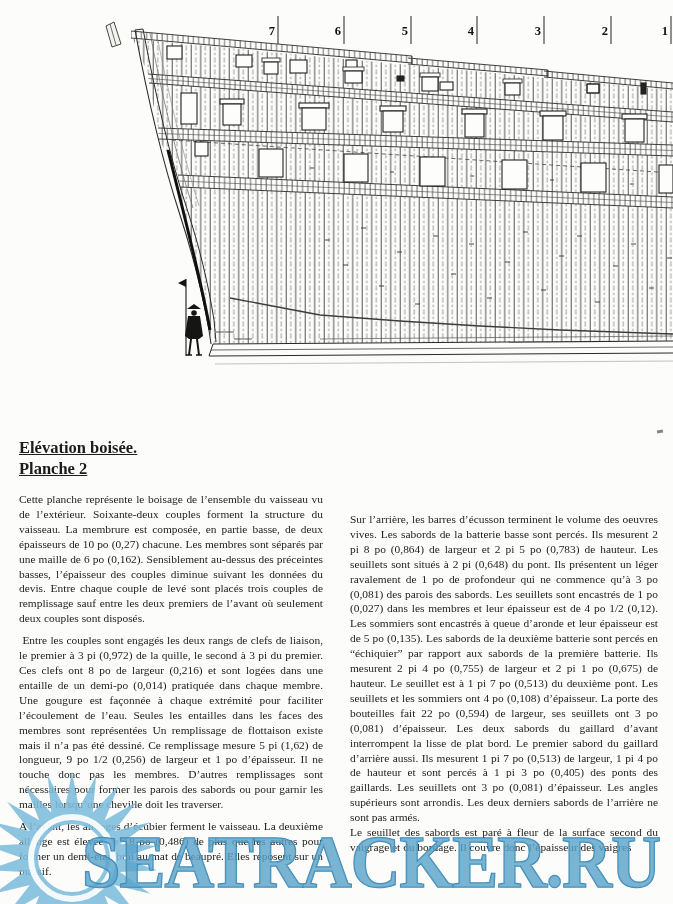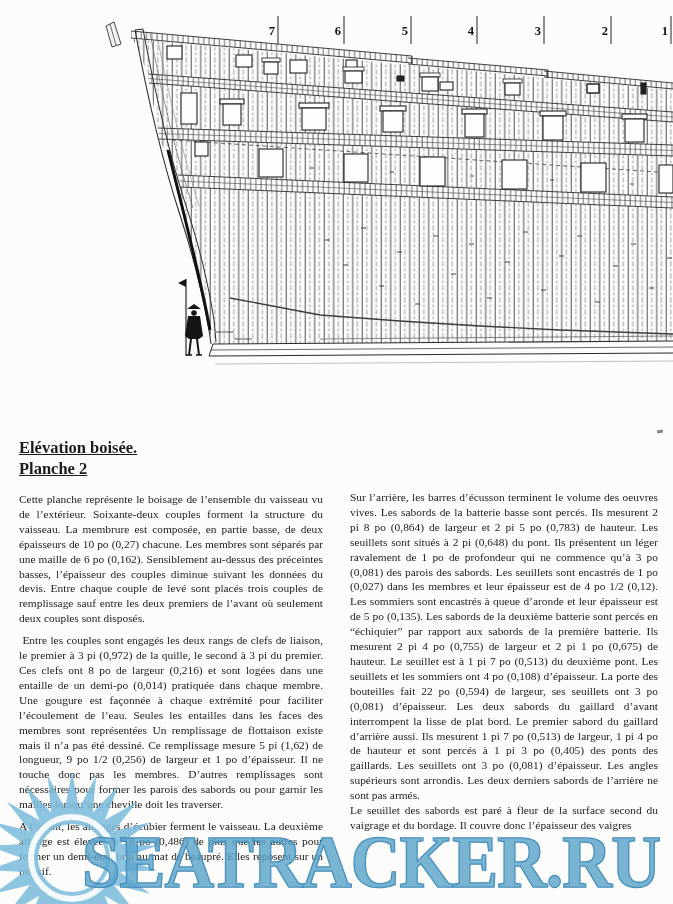--- a/index.html
+++ b/index.html
@@ -3,21 +3,21 @@
 <meta charset="utf-8">
 <style>
   html,body{margin:0;padding:0;background:#888;}
   .page{position:relative;width:673px;height:904px;background:#fcfcfa;overflow:hidden;
         font-family:"Liberation Serif",serif;color:#1c1c1c;}
   .drawing{position:absolute;left:0;top:0;}
   .heading{font-size:16.5px;font-weight:bold;line-height:21px;margin:0 0 13px 0;text-decoration:underline;}
   .col{position:absolute;}
   .col p{margin:0;text-align:justify;font-size:11.4px;line-height:14.9px;}
   .col-left{left:19px;top:437px;width:304px;}
-  .col-right{left:350px;top:490px;width:308px;}
+  .col-right{left:350px;top:512px;width:308px;}
   .col-left p + p{margin-top:7px;}
   .ink-speck{position:absolute;left:657px;top:430px;width:6px;height:3px;background:#222;opacity:.55;transform:rotate(-8deg);}
   .watermark{position:absolute;left:0;top:770px;pointer-events:none;}
 </style>
 </head>
 <body>
 
 <div class="page">
 
   <svg class="drawing" width="673" height="432" viewBox="0 0 673 432">

